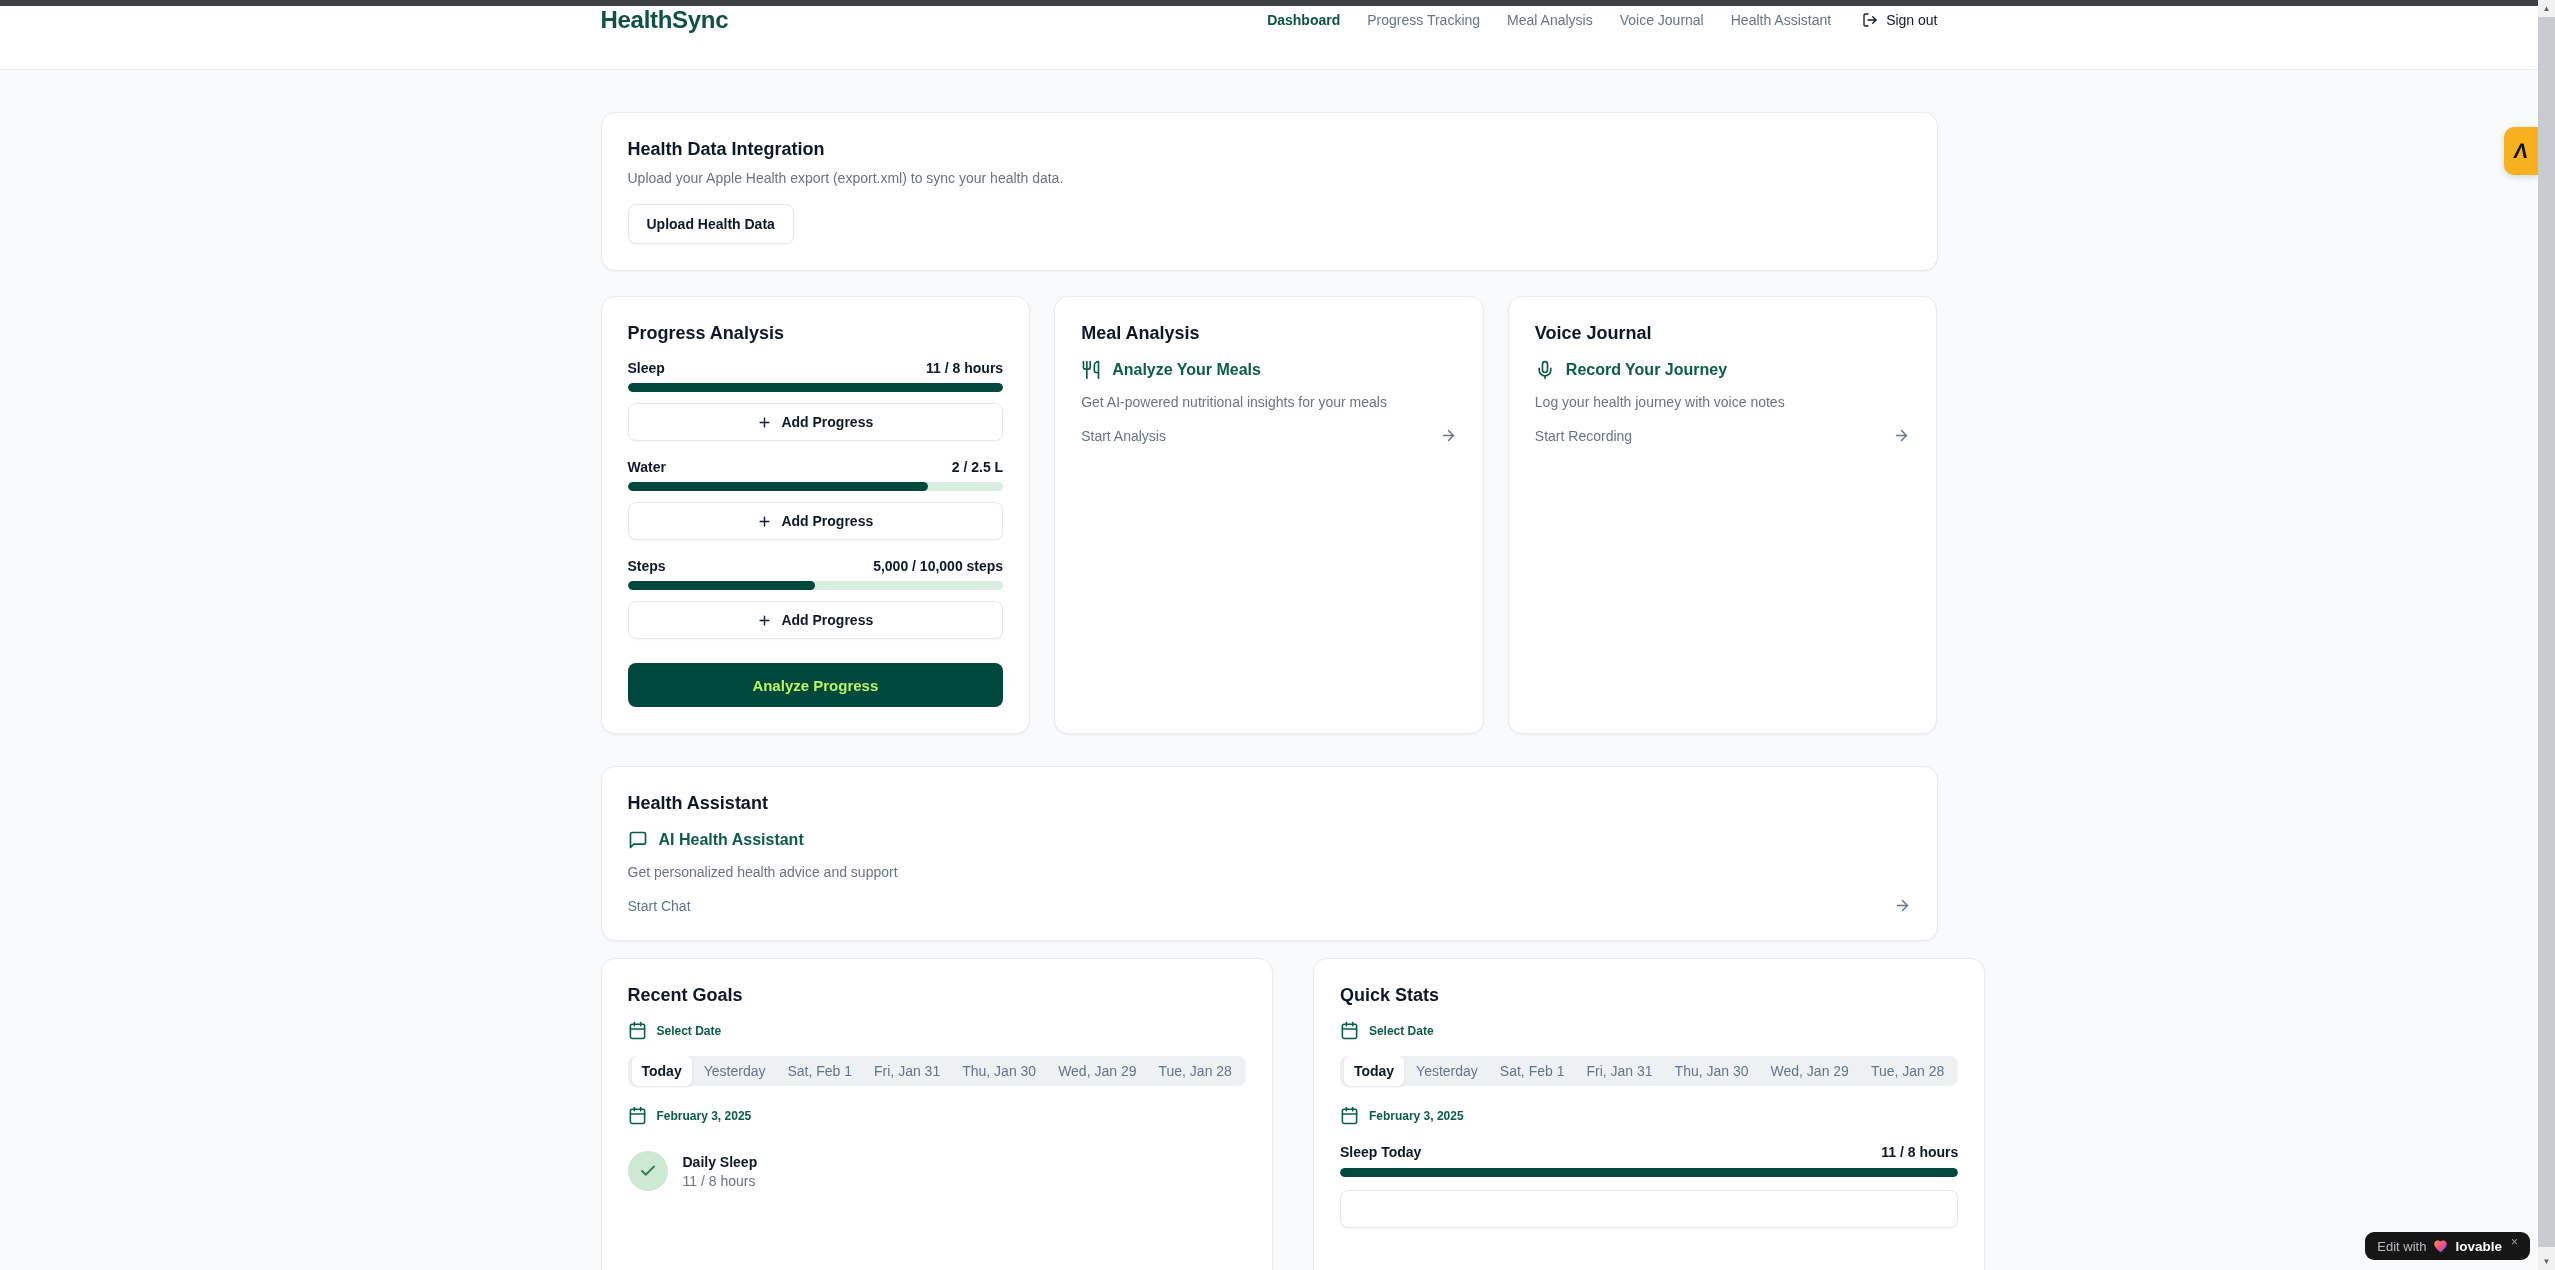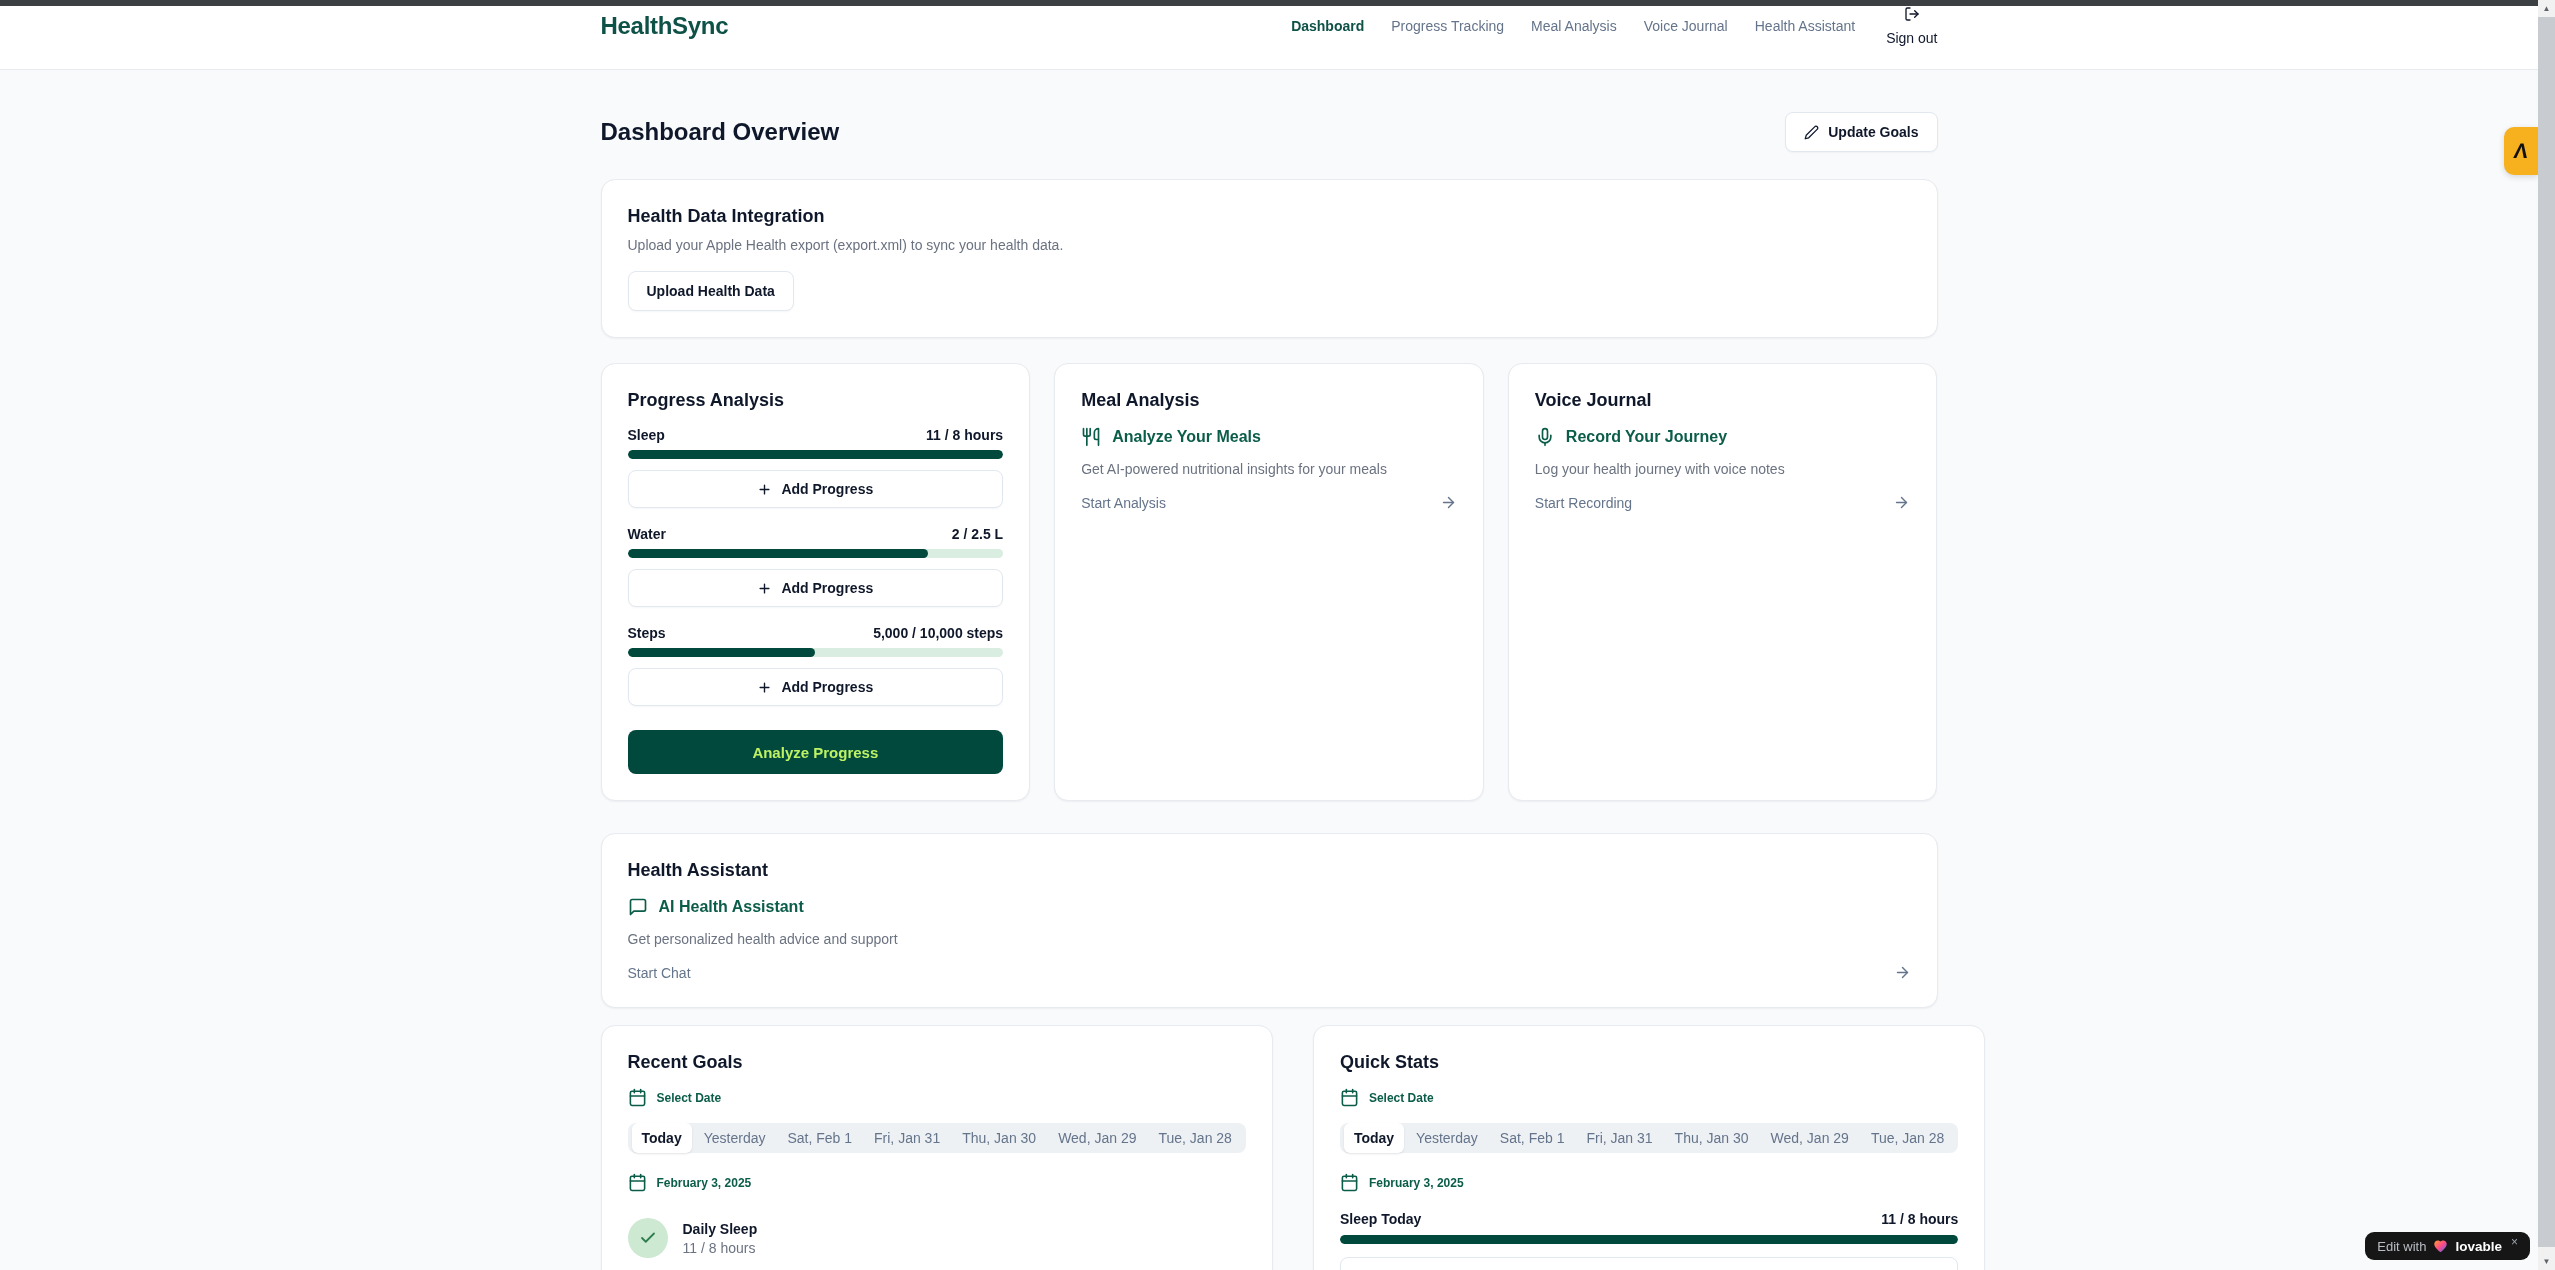--- a/index.html
+++ b/index.html
@@ -10,21 +10,21 @@
 
   .top-strip { height:6px; background:#3c4043; width:100%; }
 
   .site-header { height:64px; background:#ffffff; border-bottom:1px solid #e7eaee; display:flex; align-items:flex-start; }
   .container { width:1337px; margin:0 auto; }
   .header-inner { display:flex; align-items:center; justify-content:space-between; }
   .logo { font-size:24px; font-weight:bold; color:#0d5147; letter-spacing:-0.3px; }
   .nav { display:flex; align-items:center; gap:27px; }
   .nav a { text-decoration:none; font-size:14px; color:#64748b; font-weight:500; cursor:pointer; }
   .nav a.active { color:#0d5147; font-weight:700; }
-  .signout { display:flex; align-items:center; gap:8px; font-size:14px; color:#0f172a; font-weight:500; background:none; border:none; cursor:pointer; margin-left:4px;flex-direction:column; }
+  .signout { display:flex; align-items:center; gap:8px; font-size:14px; color:#0f172a; font-weight:500; background:none; border:none; cursor:pointer; margin-left:4px; }
   .signout svg { color:#0f172a; }
 
   main { padding-top:42px; }
   .page-head { display:flex; align-items:center; justify-content:space-between; margin-bottom:27px; }
   .page-head h1 { font-size:24px; font-weight:bold; color:#0f172a; }
 
   .btn-outline { display:inline-flex; align-items:center; justify-content:center; gap:9px; background:#ffffff; border:1px solid #e2e8f0; border-radius:8px; height:40px; padding:0 18px; font-size:14px; font-weight:600; color:#0f172a; cursor:pointer; font-family:inherit; box-shadow:0 1px 2px rgba(16,24,40,.04); }
   .btn-outline.block { width:100%; height:38px; }
   .btn-primary { width:100%; height:44px; background:#00493c; color:#bef264; border:none; border-radius:8px; font-size:15px; font-weight:600; cursor:pointer; font-family:inherit; }
 
@@ -115,31 +115,20 @@
           </span>
           <span>Sign out</span>
         </button>
       </nav>
     </div>
   </header>
 
   <main>
     <div class="container">
 
-      <div class="page-head">
-        <h1>Dashboard Overview</h1>
-        <button class="btn-outline">
-          <span class="icon">
-            <svg width="15" height="15" viewBox="0 0 24 24" fill="none" stroke="currentColor" stroke-width="2" stroke-linecap="round" stroke-linejoin="round">
-                <path d="M17 3a2.85 2.83 0 1 1 4 4L7.5 20.5 2 22l1.5-5.5Z"></path>
-              </svg>
-          </span>
-          <span>Update Goals</span>
-        </button>
-      </div>
 
       <section class="card hdi-card">
         <div class="card-title">Health Data Integration</div>
         <div class="desc">Upload your Apple Health export (export.xml) to sync your health data.</div>
         <button class="btn-outline">
           <span>Upload Health Data</span>
         </button>
       </section>
 
       <div class="grid3">

